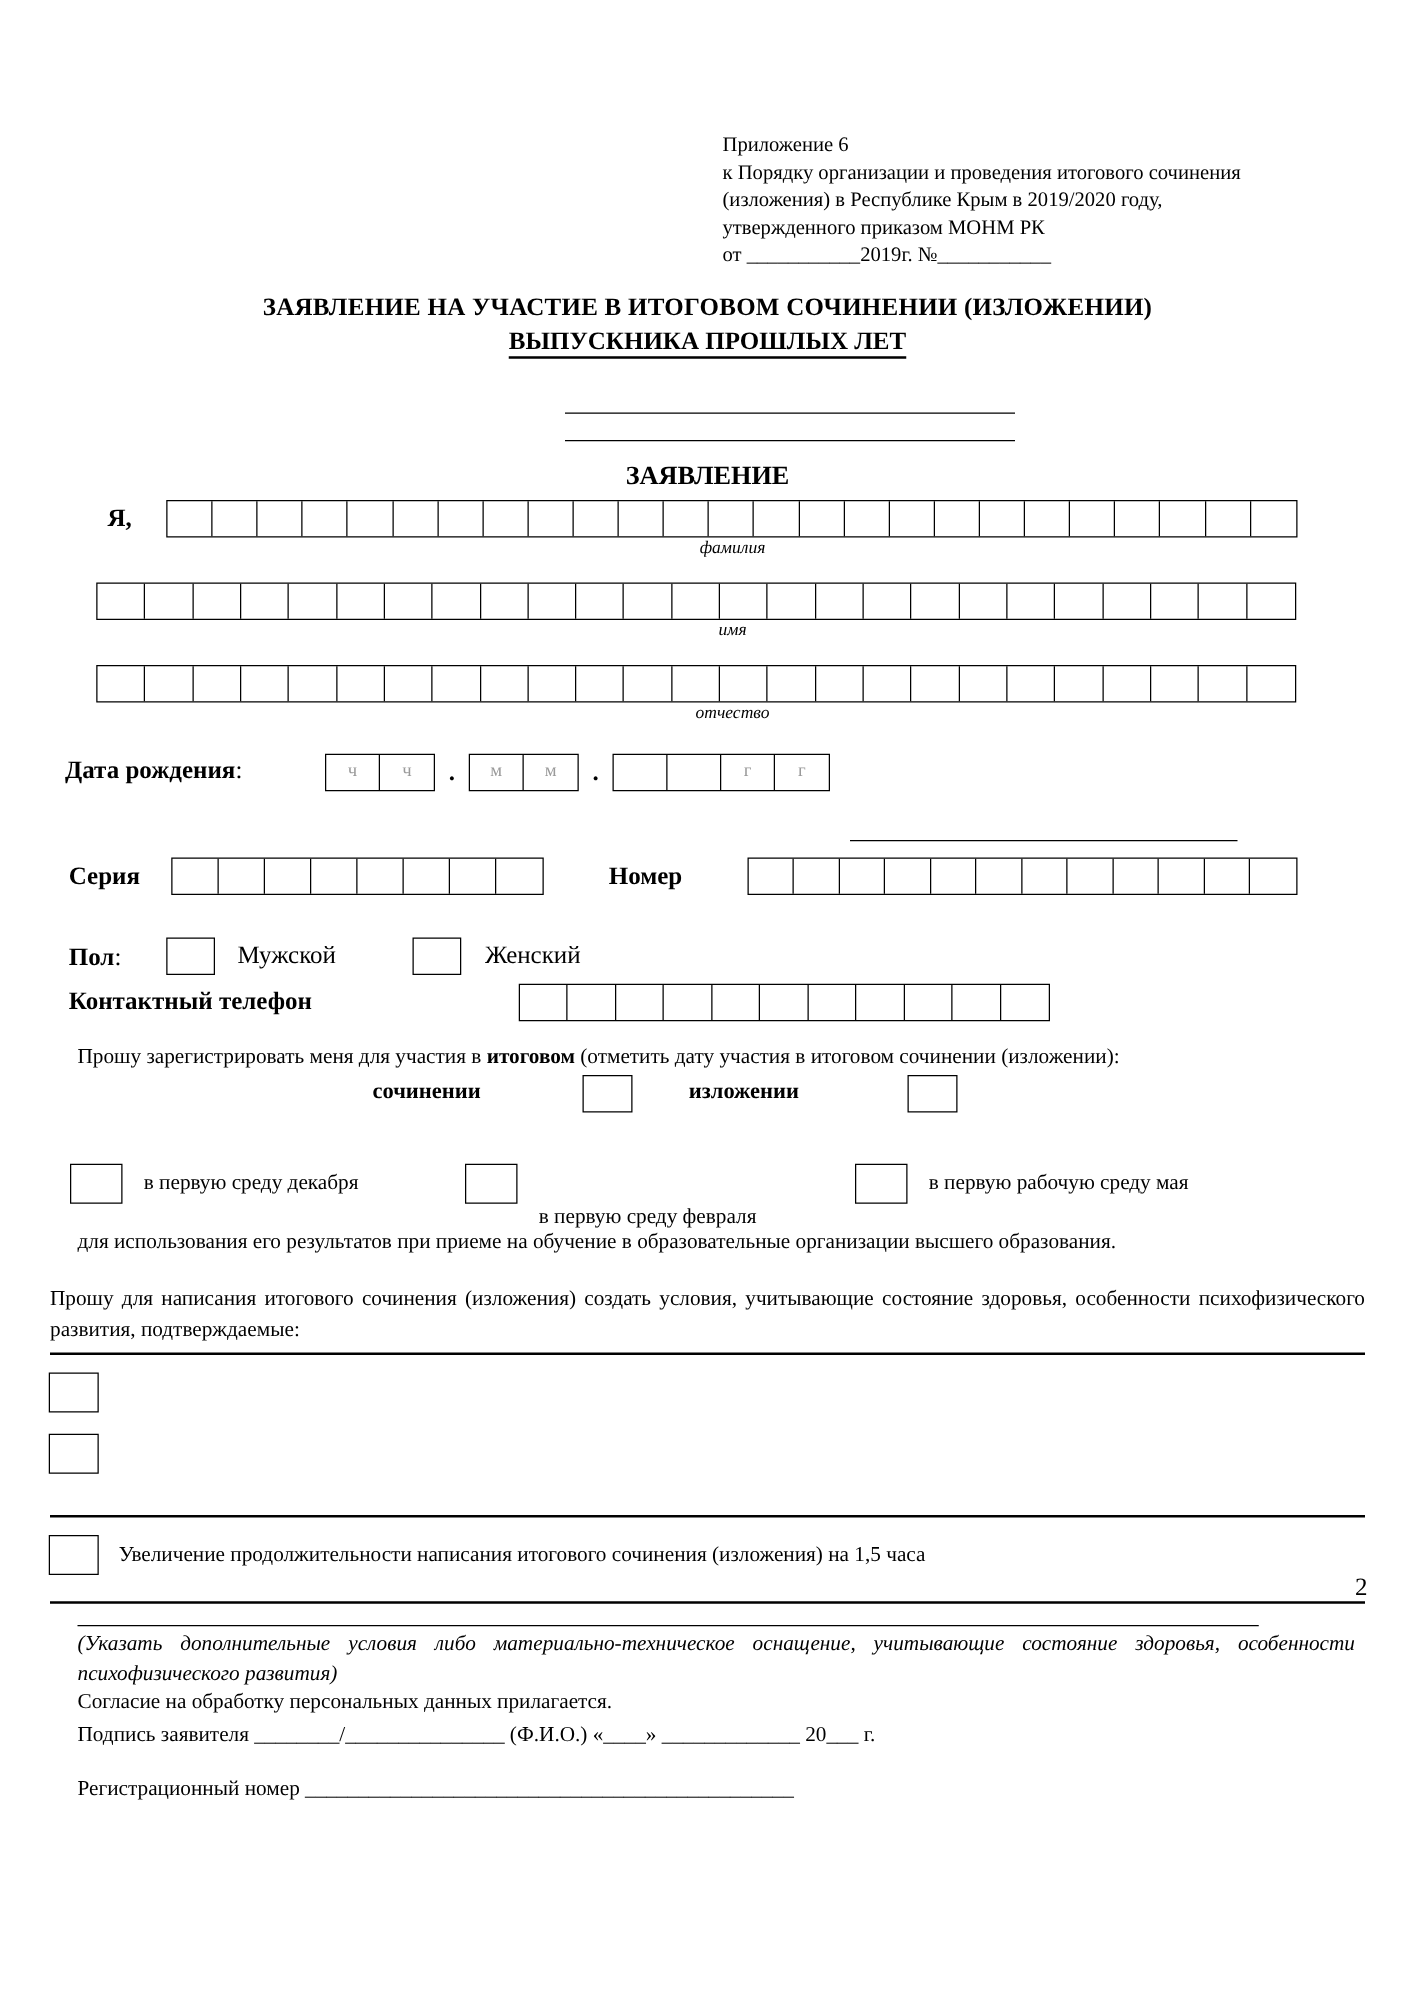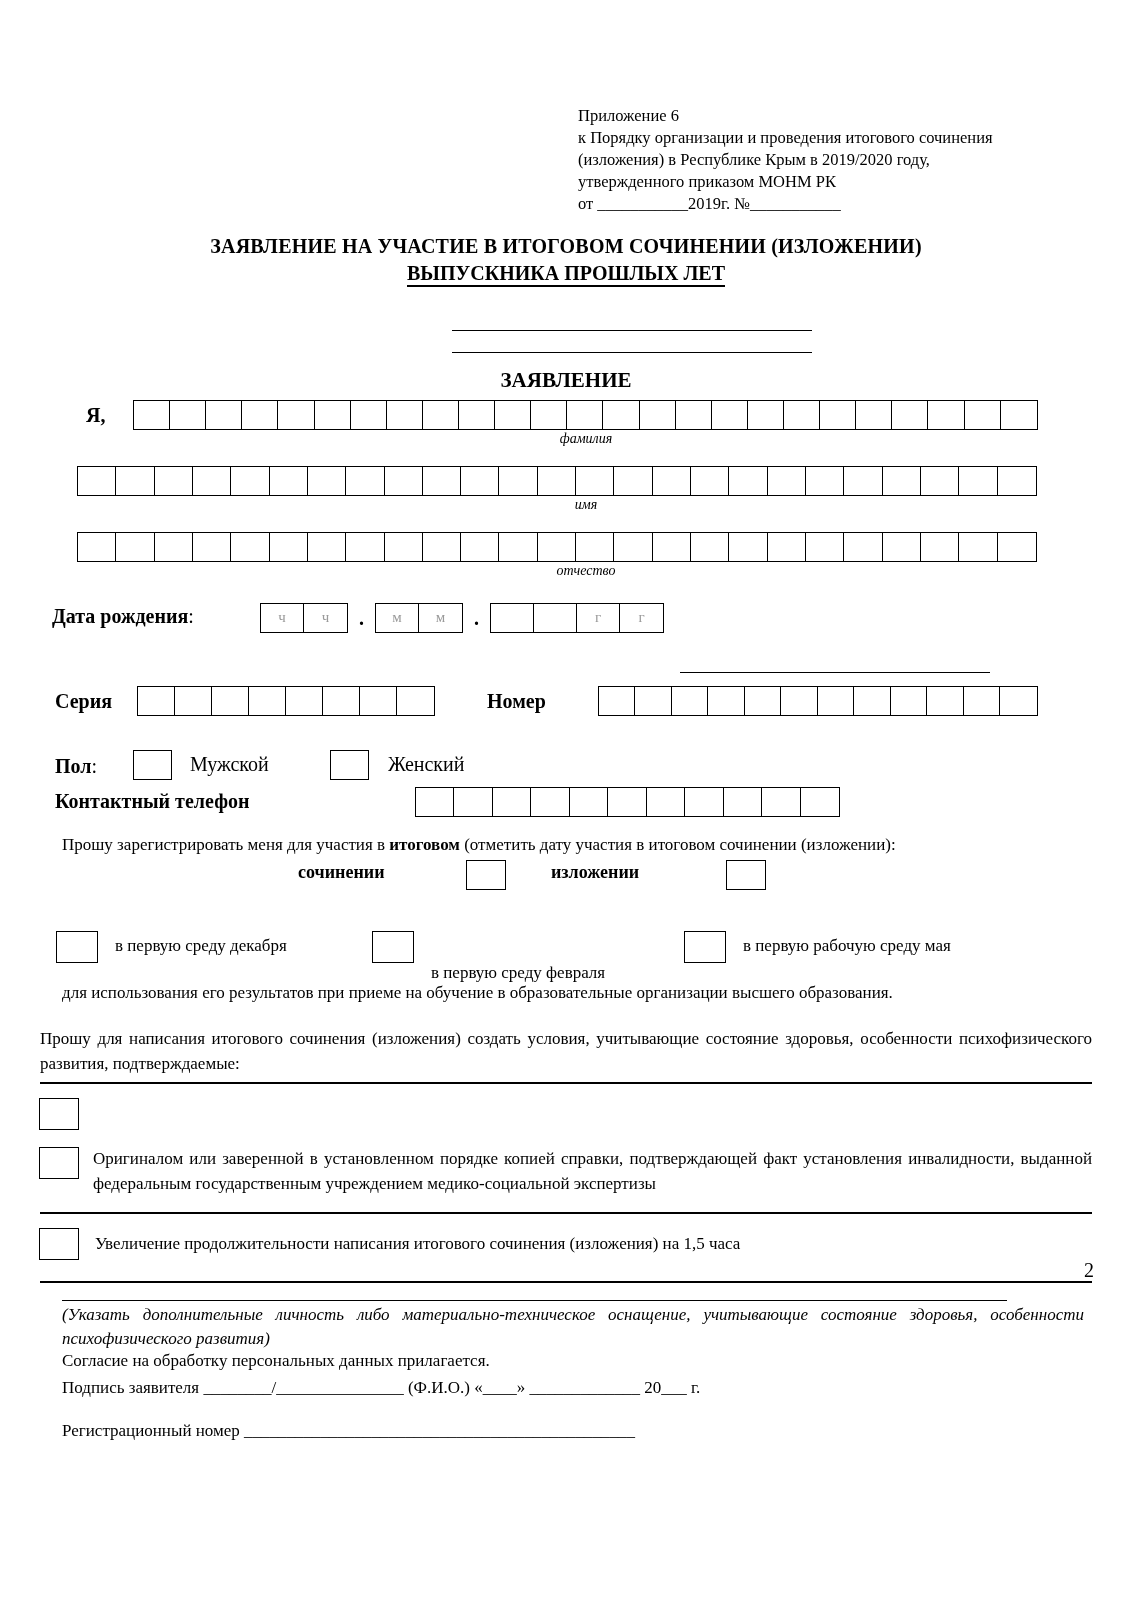--- a/index.html
+++ b/index.html
@@ -354,29 +354,28 @@
 
   <div class="para" style="left:62px; top:980px; width:930px; text-align:left;">для использования его результатов при приеме на обучение в образовательные организации высшего образования.</div>
 
   <div class="para" style="left:40px; top:1026px; width:1052px;">Прошу для написания итогового сочинения (изложения) создать условия, учитывающие состояние здоровья, особенности психофизического развития, подтверждаемые:</div>
 
   <div class="hr-thick" style="left:40px; top:1082px; width:1052px;"></div>
 
   <div class="checkbox" style="left:39px; top:1098px; width:40px; height:32px;"></div>
 
   <div class="checkbox" style="left:39px; top:1147px; width:40px; height:32px;"></div>
-  <div class="para" style="left:93px; top:1146px; width:999px;">Оригиналом или заверенной в установленном порядке копией справки, подтверждающей факт установления инвалидности, выданной федеральным государственным учреждением медико-социальной экспертизы</div>
 
   <div class="hr-thick" style="left:40px; top:1212px; width:1052px;"></div>
 
   <div class="checkbox" style="left:39px; top:1228px; width:40px; height:32px;"></div>
   <div class="para" style="left:95px; top:1231px; width:900px; text-align:left;">Увеличение продолжительности написания итогового сочинения (изложения)  на 1,5 часа</div>
 
   <div class="hr-thick" style="left:40px; top:1281px; width:1052px;"></div>
 
   <div class="rule-line" style="left:62px; top:1300px; width:945px;"></div>
-  <div class="para italic" style="left:62px; top:1303px; width:1022px; line-height:24px;">(Указать дополнительные личность либо материально-техническое оснащение, учитывающие состояние здоровья, особенности психофизического развития)</div>
+  <div class="para italic" style="left:62px; top:1303px; width:1022px; line-height:24px;">(Указать дополнительные условия либо материально-техническое оснащение, учитывающие состояние здоровья, особенности психофизического развития)</div>
   <div class="para" style="left:62px; top:1348px; width:900px; text-align:left;">Согласие на обработку персональных данных прилагается.</div>
   <div class="para" style="left:62px; top:1375px; width:900px; text-align:left;">Подпись заявителя  ________/_______________  (Ф.И.О.) «____» _____________ 20___ г.</div>
   <div class="para" style="left:62px; top:1418px; width:900px; text-align:left;">Регистрационный номер ______________________________________________</div>
 
   <div class="pagenum">2</div>
 </div>
 
 </body></html>

